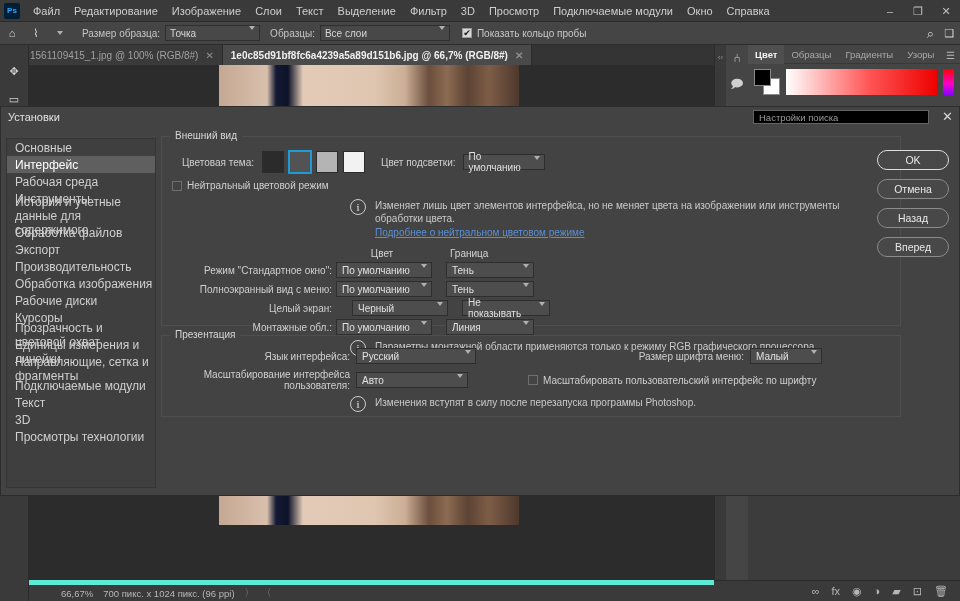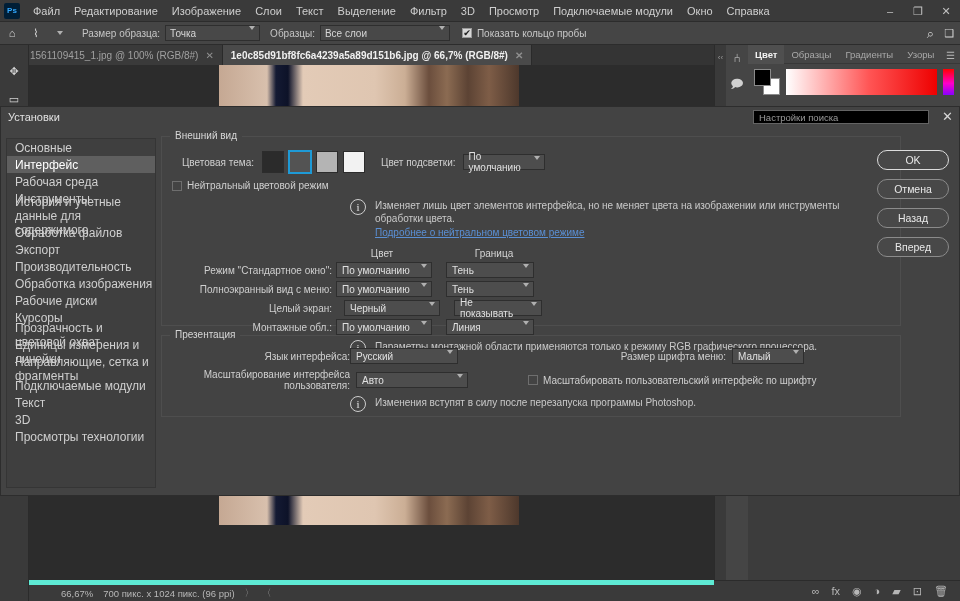--- a/index.html
+++ b/index.html
@@ -370,21 +370,21 @@
               <div>
                 <div class="infotxt">Изменяет лишь цвет элементов интерфейса, но не меняет цвета на изображении или инструменты обработки цвета.</div>
                 <a class="link" href="#">Подробнее о нейтральном цветовом режиме</a>
               </div>
             </div>
 
             <div class="gridhdr">
               <div style="width:160px"></div>
               <div style="width:100px;text-align:center">Цвет</div>
               <div style="width:18px"></div>
-              <div style="width:88px;text-align:center">Граница</div>
+              <div style="width:88px;">Граница</div>
             </div>
 
             <div class="row" style="margin-bottom:3px">
               <div class="lbl r" style="width:160px">Режим "Стандартное окно":</div>
               <div class="select" style="width:96px;margin-left:4px">
                 <span>По умолчанию</span>
                 <span class="car"><span class="caret"></span></span>
               </div>
               <div class="select" style="width:88px;margin-left:14px">
                 <span>Тень</span>
@@ -399,21 +399,21 @@
                 <span class="car"><span class="caret"></span></span>
               </div>
               <div class="select" style="width:88px;margin-left:14px">
                 <span>Тень</span>
                 <span class="car"><span class="caret"></span></span>
               </div>
             </div>
 
             <div class="row" style="margin-bottom:3px">
               <div class="lbl r" style="width:160px">Целый экран:</div>
-              <div class="select" style="width:96px;margin-left:12px">
+              <div class="select" style="width:96px;margin-left:20px">
                 <span>Черный</span>
                 <span class="car"><span class="caret"></span></span>
               </div>
               <div class="select" style="width:88px;margin-left:14px">
                 <span>Не показывать</span>
                 <span class="car"><span class="caret"></span></span>
               </div>
             </div>
 
             <div class="row" style="margin-bottom:5px">
@@ -434,21 +434,21 @@
             </div>
           </div>
         </div>
 
         <div class="group" style="height:82px">
           <div class="group-title">Презентация</div>
           <div class="grp-inner" style="padding-top:12px">
 
             <div class="row" style="margin-bottom:5px">
               <div class="lbl r" style="width:178px">Язык интерфейса:</div>
-              <div class="select" style="width:108px;">
+              <div class="select" style="width:120px;margin-left:6px">
                 <span>Русский</span>
                 <span class="car"><span class="caret"></span></span>
               </div>
               <div class="lbl r" style="width:220px;margin-left:48px">Размер шрифта меню:</div>
               <div class="select" style="width:72px;margin-left:6px">
                 <span>Малый</span>
                 <span class="car"><span class="caret"></span></span>
               </div>
             </div>
 

